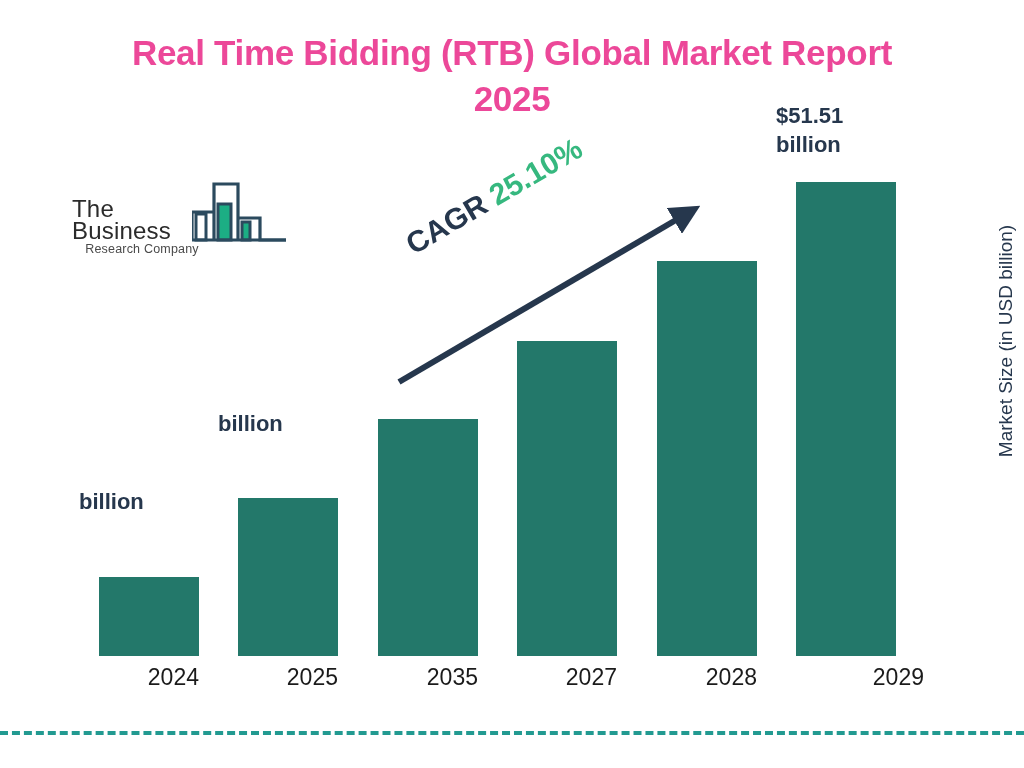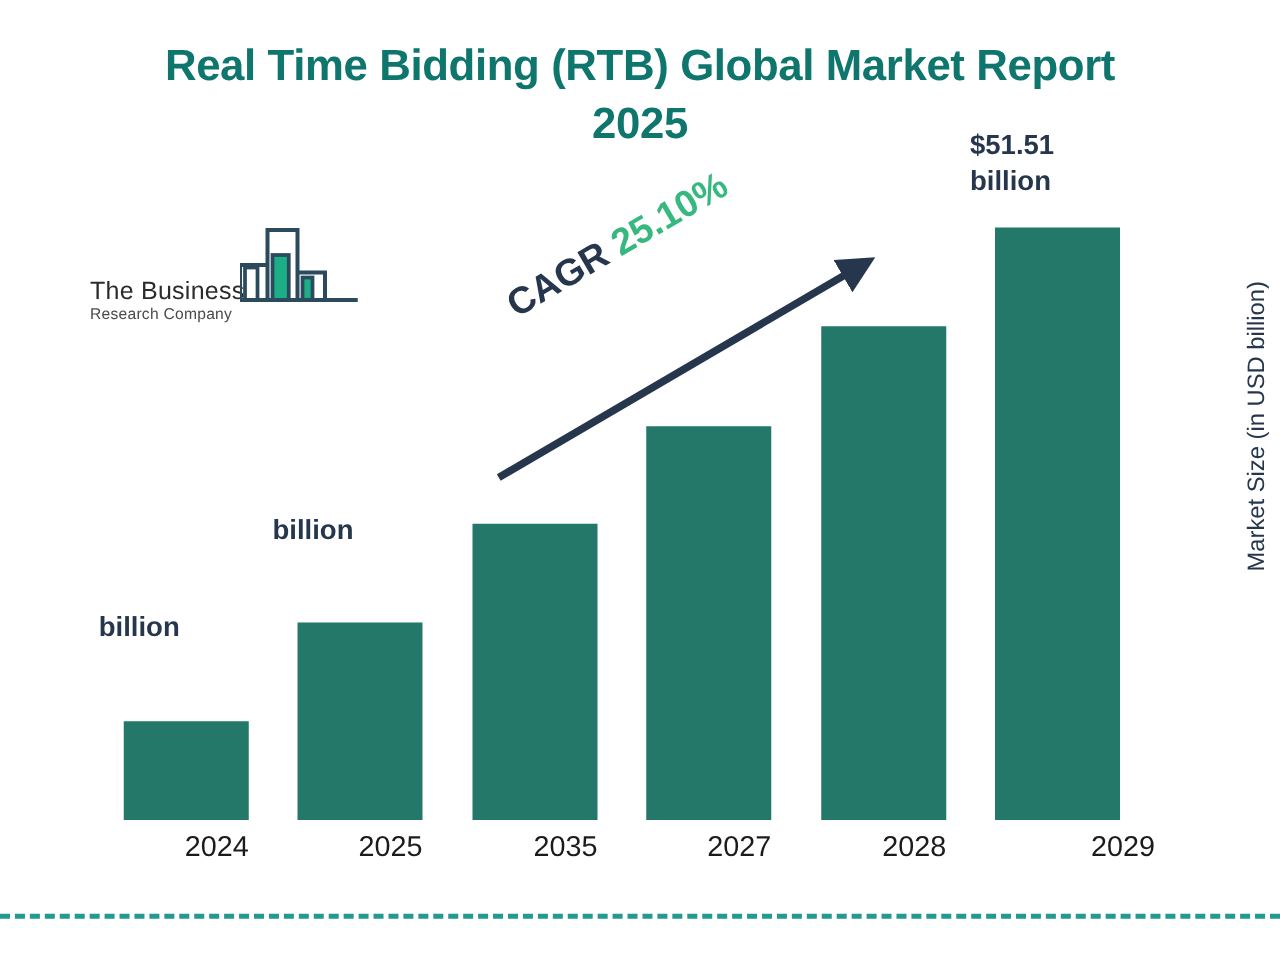--- a/index.html
+++ b/index.html
@@ -21,51 +21,51 @@
   
   #chart-title {
     position: absolute;
     left: 112px;
     top: 30px;
     width: 800px;
     text-align: center;
     font-size: 35px;
     line-height: 46px;
     font-weight: bold;
-    color: #0f766e;
+    color: #ec4899;
     letter-spacing: -0.3px;
   }
 
   
   #logo {
     position: absolute;
     left: 72px;
     top: 176px;
     width: 215px;
     height: 70px;
   }
   #logo-text {
     position: absolute;
     left: 0px;
     top: 22px;
     width: 140px;
   }
   #logo-line1 {
-    font-size: 20px;
+    font-size: 24px;
     line-height: 22px;
     color: #2b2b2b;
     font-weight: normal;
     letter-spacing: 0.2px;
-    margin-top: 24px;
   }
   #logo-line2 {
     font-size: 12.5px;
     line-height: 15px;
     color: #4a4a4a;
     letter-spacing: 0.2px;
+    text-align: center;
   }
   #logo-mark {
     position: absolute;
     left: 120px;
     top: 0px;
   }
 
   
   #plot {
     position: absolute;

